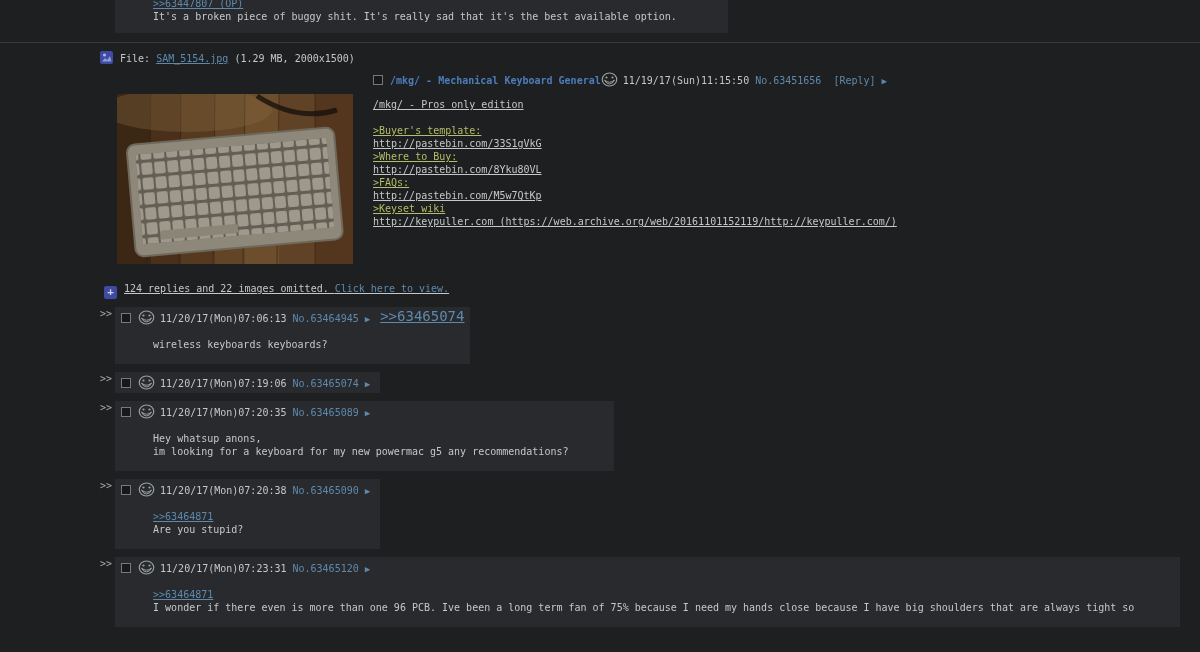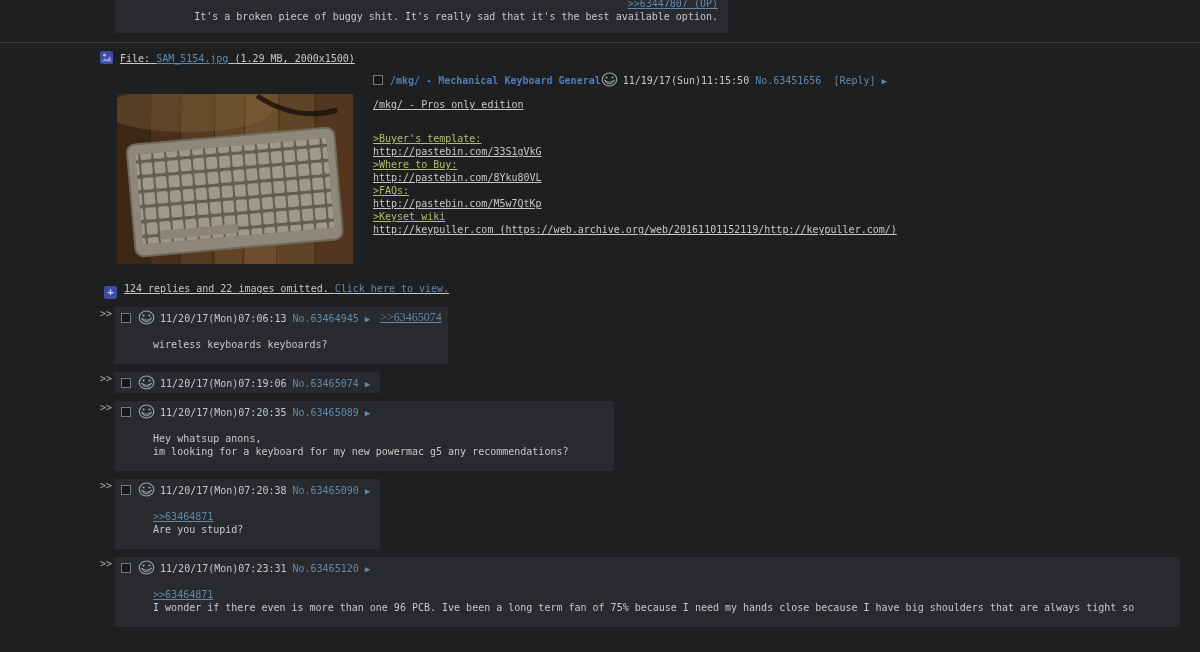--- a/index.html
+++ b/index.html
@@ -15,49 +15,48 @@
   .post-message { margin:10px 40px 13px 32px; padding:0; }
   .checkbox {
     display:inline-block; width:8px; height:8px; background:#16181a;
     border:1px solid #767a7e; vertical-align:-1px; margin-right:7px;
   }
   .troll-icon { display:inline-block; vertical-align:-3px; margin-right:5px; }
   .subject { color:#4e7cba; font-weight:bold; }
   .date { color:#c5c8c6; margin-right:6px; }
   .no-link { margin-right:6px; }
   .menu-arrow { color:#5f89ac; font-size:9px; margin-right:4px; }
-  .backlink { font-size:12px; vertical-align:1px;font-family:Liberation Serif, serif; }
+  .backlink { font-size:14px; vertical-align:1px; }
 
   
   .top-partial { margin-left:115px; }
   .top-partial .cutbox {
     background:#282a2e; width:613px; box-sizing:border-box;
     padding:0 10px 10px 38px;
-    text-align:right;
   }
   .top-partial .cutline1 { margin-top:-3px; }
 
   hr.thread-divider { border:0; border-top:1px solid #383b3e; margin:9px 0 0 0; }
 
   
-  .file-line { margin:8px 0 0 100px;text-decoration:underline; }
+  .file-line { margin:8px 0 0 100px; }
   .file-icon, .expand-icon { display:inline-block; vertical-align:-2px; margin-right:7px; }
   .expand-icon {
     width:13px; height:13px; background:#3f4aa2; color:#c9cff1; text-align:center;
     line-height:12px; font-size:11px; font-weight:bold; border-radius:2px; vertical-align:-3px;
   }
 
   
   .op-post { position:relative; margin-left:100px; min-height:197px; }
   .thumb { position:absolute; left:17px; top:22px; display:block; }
   .op-content { margin-left:273px; }
   .op-info { margin-top:5px; white-space:nowrap; }
   .op-message { margin:8px 0 0 0; }
   .op-message .line { min-height:13px;text-decoration:underline; }
-  .op-message .gap-above { margin-top:21px; }
+  .op-message .gap-above { margin-top:13px; }
   .greentext { color:#b5bd68; }
 
   .omitted-line { margin:13px 0 0 104px;text-decoration:underline; }
 
   
   .reply-row { margin:8px 0 0 100px; display:flex; align-items:flex-start; }
   .side-arrows { color:#aaadab; margin-right:3px; white-space:nowrap; }
   .reply-inner-pad { padding:3px 6px 0 6px; }
   .reply-header { white-space:nowrap; }
 </style>

